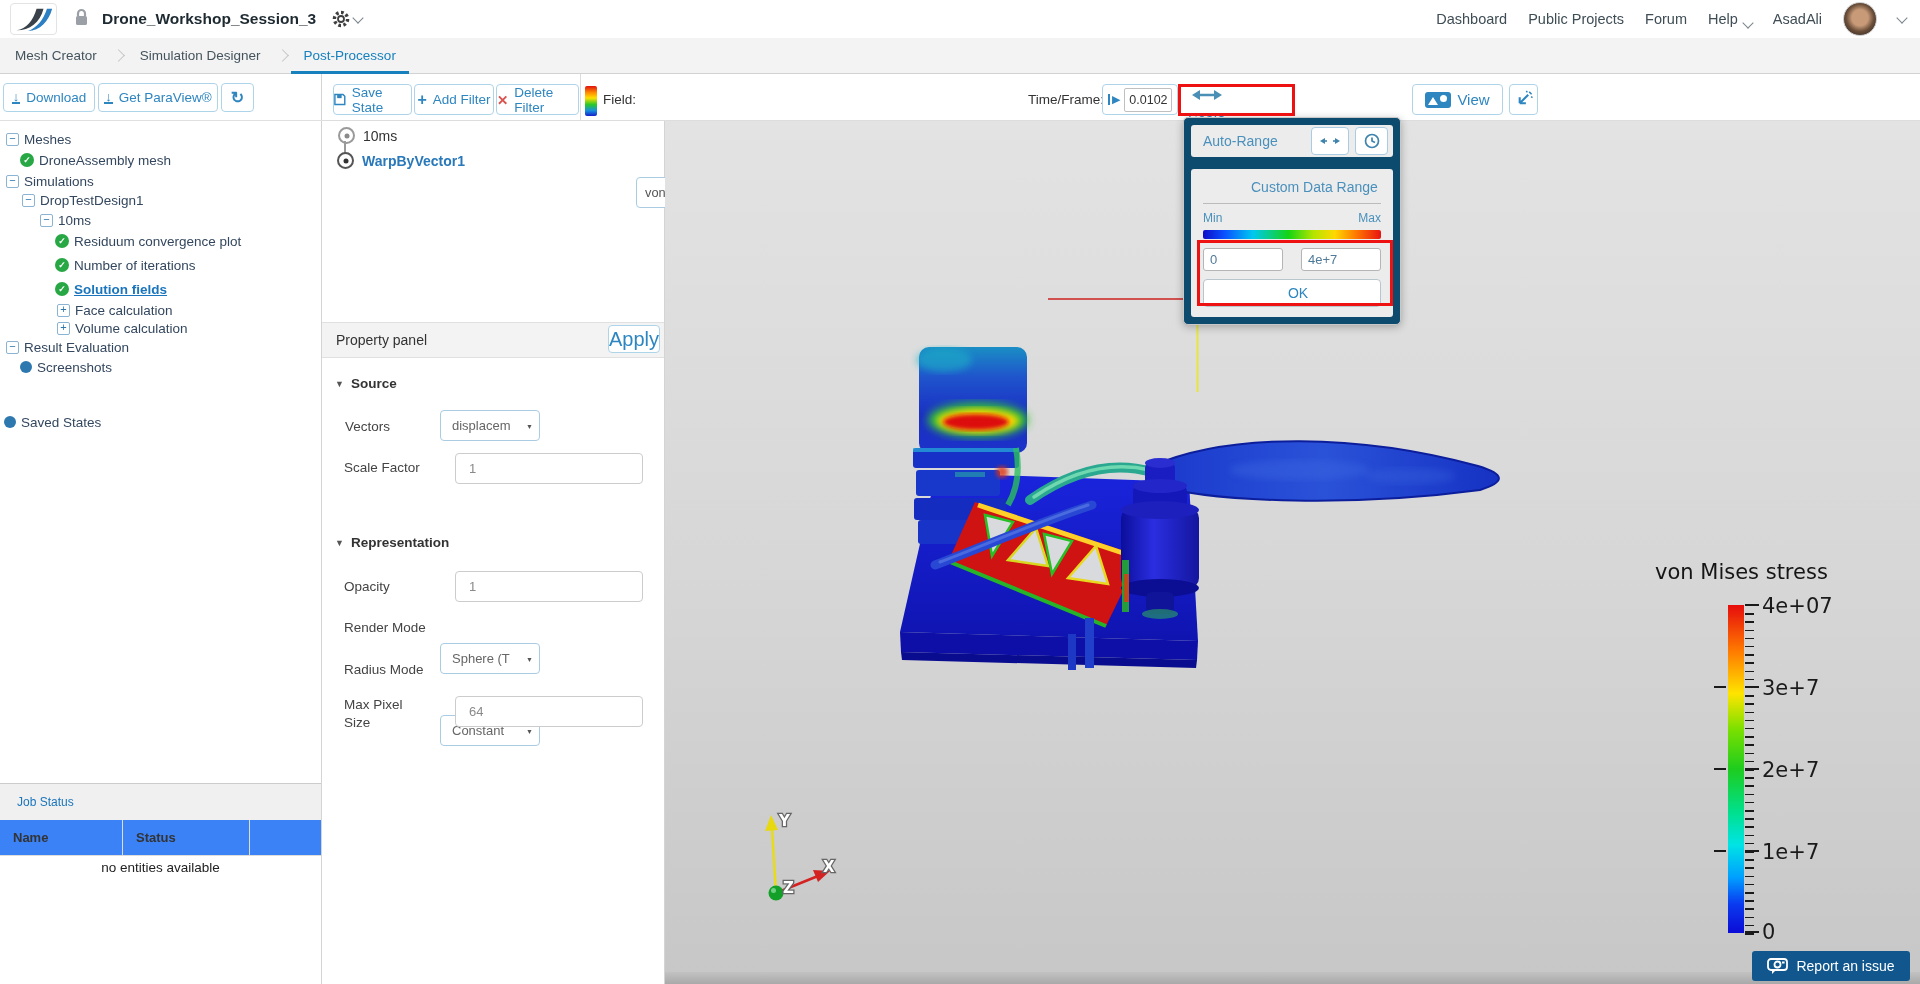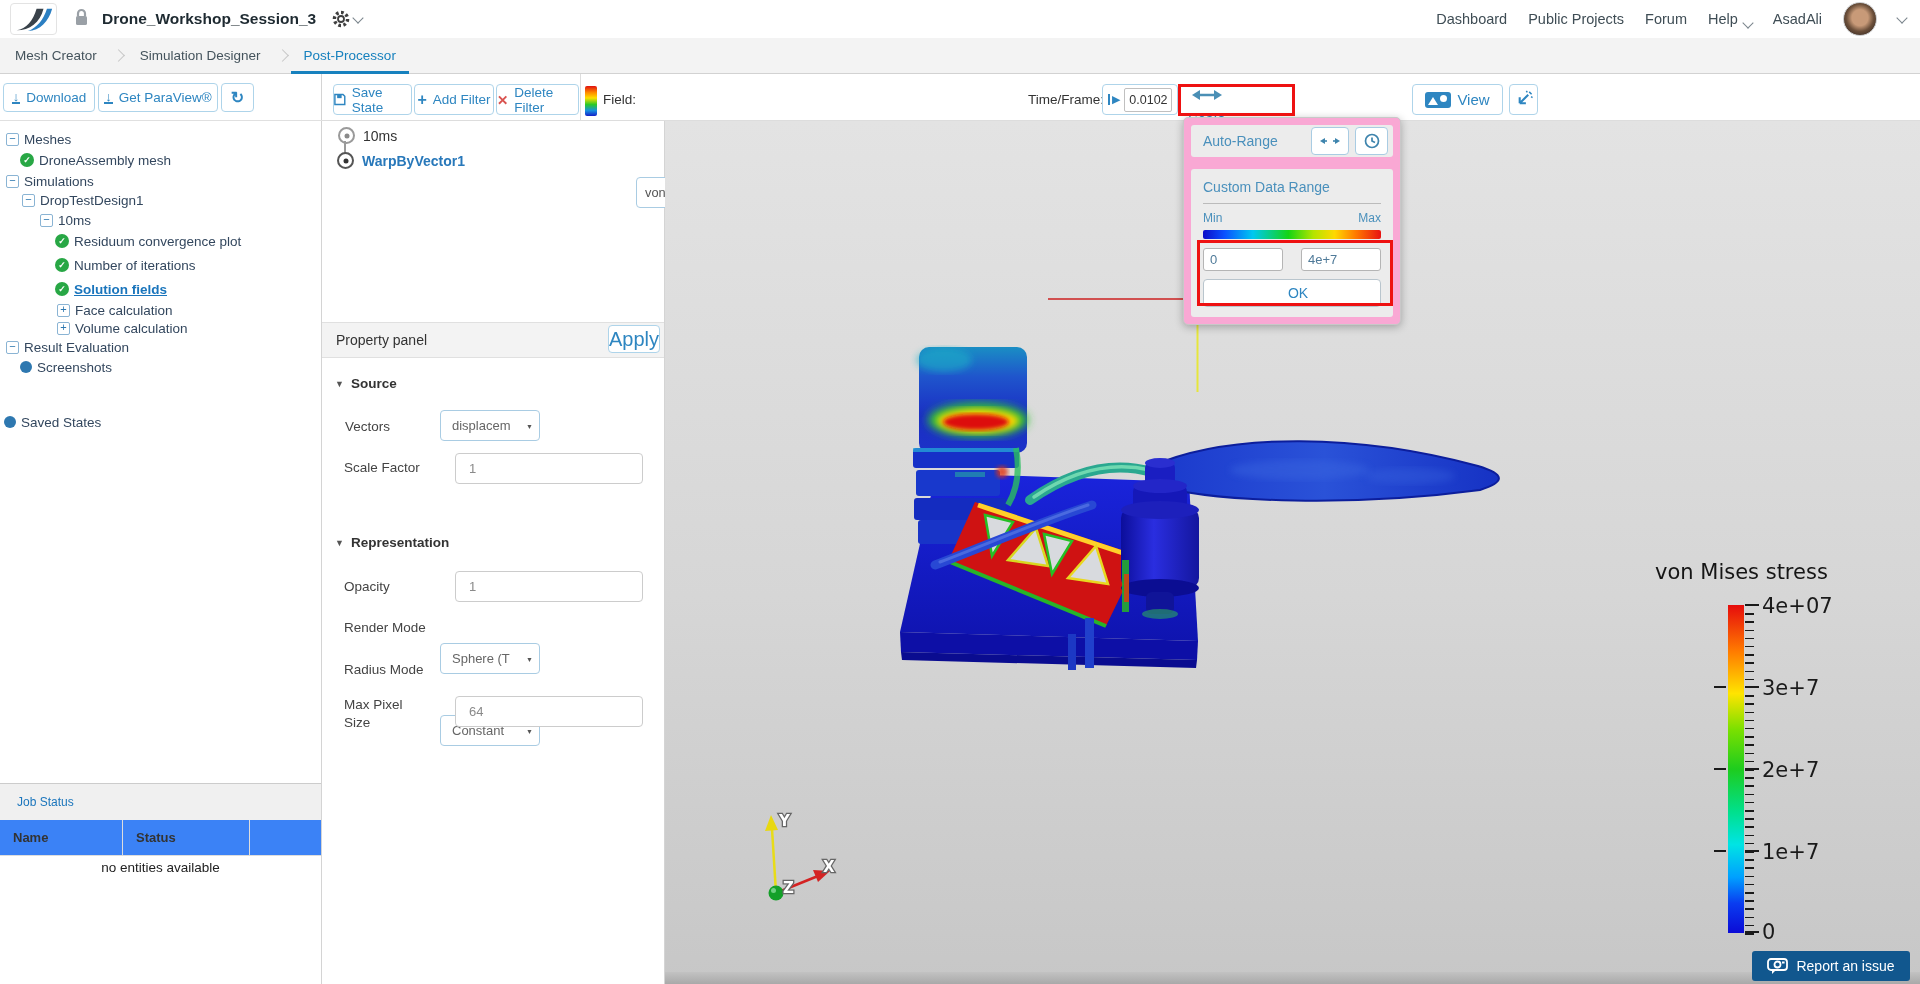--- a/index.html
+++ b/index.html
@@ -60,25 +60,25 @@
   .viewport{left:665px;top:121px;width:1255px;height:863px;background:linear-gradient(180deg,#e3e3e3 0%,#d6d6d6 55%,#c7c7c7 100%);overflow:hidden;}
   .vp-bottom{left:665px;top:972px;width:1255px;height:12px;background:linear-gradient(180deg,#c2c2c2,#a9a9a9);}
   .cmap{width:12px;height:30px;border-radius:2px;background:linear-gradient(180deg,#e01010,#ff8c00 22%,#ffe000 40%,#28c828 62%,#1890e0 82%,#1420c8);}
   .viewicon{width:26px;height:16px;background:#2e86c1;border-radius:3px;position:relative;flex:none;}
   .viewicon::before{content:"";position:absolute;left:3px;bottom:3px;border-left:5px solid transparent;border-right:5px solid transparent;border-bottom:8px solid #fff;}
   .viewicon::after{content:"";position:absolute;right:4px;top:3px;width:7px;height:7px;border-radius:50%;background:#fff;}
   .playgrp{border:1px solid #aed4ea;border-radius:4px;background:#fff;display:flex;align-items:center;gap:4px;padding:0 5px;}
   .play{color:#2e86c1;font-size:11px;border-left:2px solid #2e86c1;padding-left:2px;line-height:11px;}
   .tfinput{width:46px;height:22px;border:1px solid #c0c0c0;border-radius:2px;font-size:12.5px;color:#333;display:flex;align-items:center;justify-content:center;}
   
-  .popup{left:1183px;top:117px;width:218px;background:#f9a8d4;border:1px solid #c8c8c8;border-radius:5px;box-shadow:0 2px 8px rgba(0,0,0,.28);padding:7px;z-index:30;}
+  .popup{left:1183px;top:117px;width:218px;background:#0c4a6e;border:1px solid #c8c8c8;border-radius:5px;box-shadow:0 2px 8px rgba(0,0,0,.28);padding:7px;z-index:30;}
   .ar-bar{height:32px;background:#ececec;border-radius:3px;display:flex;align-items:center;padding:0 5px 0 12px;color:#4a90bc;font-size:14px;}
   .sqbtn{height:26px;background:#fff;border:1px solid #a9cce3;border-radius:4px;display:flex;align-items:center;justify-content:center;cursor:pointer;}
   .card{margin-top:12px;background:#ececec;border-radius:3px;padding:10px 12px 10px 12px;}
-  .card-title{color:#4a90bc;font-size:14px;}
+  .card-title{color:#4a90bc;font-size:14px;margin-left:48px;}
   .card hr{border:none;border-top:1px solid #bbb;margin:8px 0 7px 0;}
   .minmax{display:flex;justify-content:space-between;color:#4a90bc;font-size:12px;}
   .gradbar{height:9px;border-radius:2px;margin:5px 0 9px 0;background:linear-gradient(90deg,#0d0dc8 0%,#0a50ff 12%,#00c8f0 28%,#14d414 48%,#b4e400 62%,#ffd800 74%,#ff7800 86%,#e81212 100%);}
   .rangerow{display:flex;justify-content:space-between;}
   .rinput{width:80px;height:23px;background:#fff;border:1px solid #b5b5b5;border-radius:3px;font-size:13px;color:#4f7a99;display:flex;align-items:center;padding-left:6px;box-sizing:border-box;}
   .okbtn{margin-top:8px;height:26px;background:#fff;border:1px solid #b9c5cd;border-radius:4px;color:#2e86c1;font-size:14px;display:flex;align-items:center;justify-content:center;cursor:pointer;padding-left:12px;}
   .redbox{border:3px solid #ee1111;z-index:40;pointer-events:none;}
   
   .leg-title{font-family:"DejaVu Sans",sans-serif;font-size:21px;color:#151515;}
   .leg-bar{width:16px;background:linear-gradient(180deg,#e60c0c 0%,#ff7a00 14%,#ffe400 27%,#7ae000 38%,#1ecc1e 50%,#00e08c 63%,#00e4e4 73%,#00a0ff 83%,#0a3cf0 91%,#0b0bd6 100%);}

